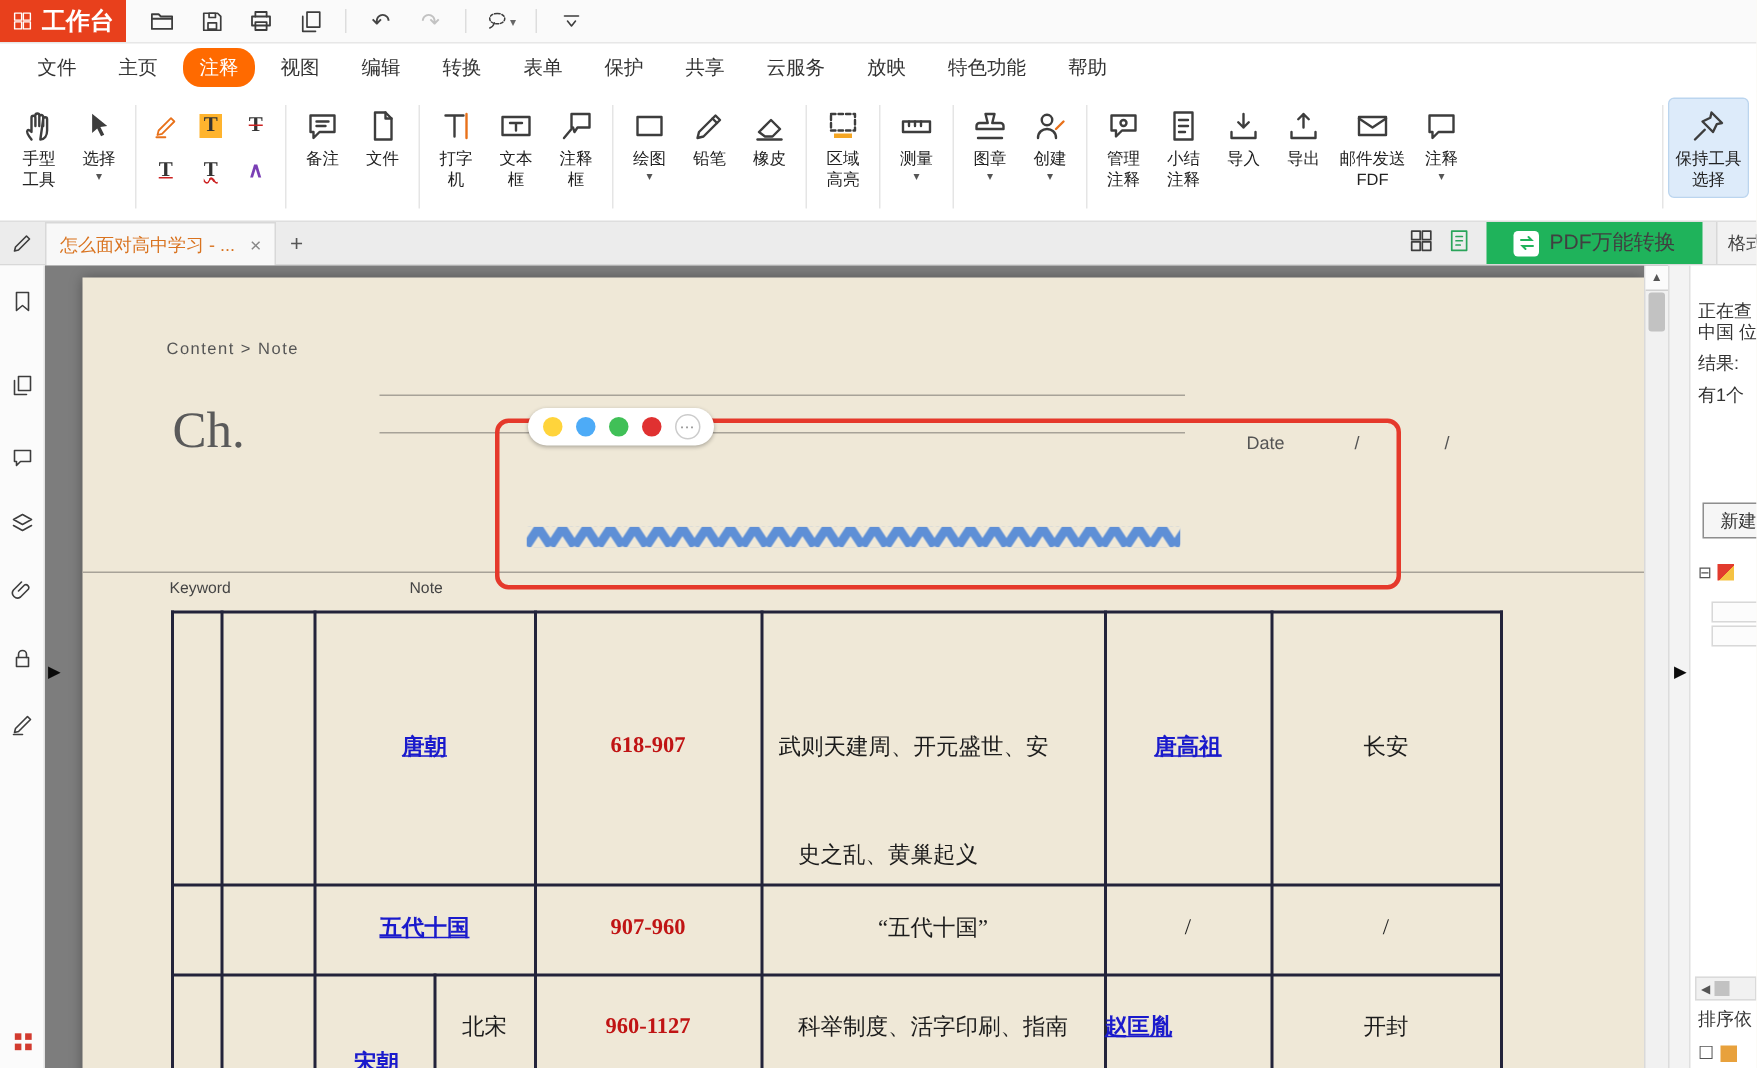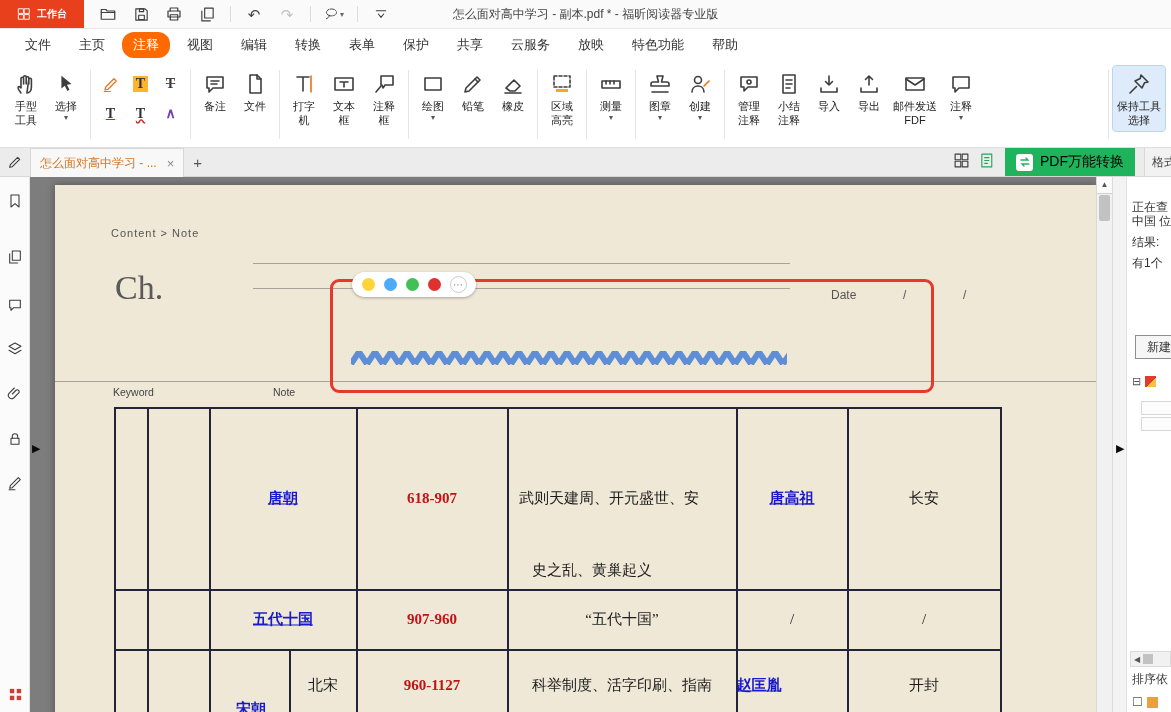--- a/index.html
+++ b/index.html
@@ -1,20 +1,20 @@
 <!DOCTYPE html>
 <html><head>
 <meta charset="utf-8">
 <style>
   html,body{margin:0;padding:0;width:1171px;height:712px;overflow:hidden;
     font-family:"Liberation Sans",sans-serif;font-size:12px;color:#333;background:#fff;}
   .ic{fill:none;stroke:#3d3d3d;stroke-width:1.6;stroke-linecap:round;stroke-linejoin:round;}
   
   .titlebar{height:28px;background:#FAFAFA;border-bottom:1px solid #E7E7E7;display:flex;align-items:center;position:relative;}
-  .ws-btn{width:84px;height:28px;background:#E8401C;color:#fff;display:flex;align-items:center;justify-content:center;gap:6px;font-weight:bold;font-size:10px;border:none;cursor:pointer;}
+  .ws-btn{width:84px;height:28px;background:#E8401C;color:#fff;display:flex;align-items:center;justify-content:center;gap:6px;font-weight:bold;font-size:16px;border:none;cursor:pointer;}
   .tb-icons{display:flex;align-items:center;gap:13px;margin-left:14px;}
   .tb-ib{width:20px;height:20px;display:flex;align-items:center;justify-content:center;}
   .tb-sep{width:1px;height:16px;background:#DDD;}
   .arrow-glyph{font-size:15px;line-height:1;color:#444;}
   .arrow-glyph.dim{color:#C2C2C2;}
   .tb-title{position:absolute;left:0;right:0;text-align:center;font-size:12px;color:#444;pointer-events:none;}
   .mini-dd{font-size:8px;color:#666;margin-left:1px;}
   
   .menubar{height:32px;background:#fff;display:flex;align-items:center;gap:6px;padding-left:14px;}
   .menu-item{padding:4px 11px;font-size:13px;color:#333;border-radius:12px;cursor:pointer;}
@@ -35,21 +35,21 @@
   .mk .un{text-decoration:underline;text-decoration-color:#C22;}
   .mk .sq{text-decoration:underline wavy #C22;}
   .mk .ca{color:#7A3FB5;font-weight:bold;}
   
   .tabbar{height:29px;background:#ECECEC;border-bottom:1px solid #D8D8D8;display:flex;align-items:center;box-sizing:border-box;}
   .tab-pen{width:30px;display:flex;justify-content:center;}
   .tab{height:28px;margin-top:1px;background:#F8F8F8;border:1px solid #D8D8D8;border-bottom:none;display:flex;align-items:center;gap:10px;padding:0 9px;font-size:12px;color:#D9731F;max-width:190px;cursor:pointer;}
   .tab-close{color:#888;font-size:13px;cursor:pointer;}
   .tab-add{margin-left:9px;font-size:15px;color:#555;cursor:pointer;}
   .tab-right{margin-left:auto;display:flex;align-items:center;gap:9px;height:100%;}
-  .convert-btn{height:100%;background:#1FB35B;color:#000000;display:flex;align-items:center;gap:7px;padding:0 11px;font-size:14px;border:none;cursor:pointer;}
+  .convert-btn{height:100%;background:#1FB35B;color:#404040;display:flex;align-items:center;gap:7px;padding:0 18px;font-size:14px;border:none;cursor:pointer;}
   .convert-ic{width:17px;height:17px;background:#fff;border-radius:3px;display:flex;align-items:center;justify-content:center;}
   .format-tab{height:100%;border-left:1px solid #D8D8D8;background:#F2F2F2;display:flex;align-items:center;padding-left:7px;width:19px;overflow:hidden;white-space:nowrap;color:#444;font-size:12px;}
   
   .main{display:flex;height:535px;}
   .left-rail{width:30px;background:#FBFBFB;border-right:1px solid #E3E3E3;position:relative;box-sizing:border-box;}
   .rail-ic{position:absolute;left:5px;width:20px;height:20px;display:flex;align-items:center;justify-content:center;cursor:pointer;}
   .doc-area{flex:1;background:#7D7D7D;position:relative;overflow:hidden;}
   .expand-arrow{position:absolute;font-size:11px;color:#0a0a0a;line-height:1;cursor:pointer;}
   
   .vscroll{position:absolute;right:0;top:0;bottom:0;width:16px;background:#F1F1F1;border-left:1px solid #D9D9D9;box-sizing:border-box;}
@@ -141,21 +141,20 @@
         <span class="mini-dd">▾</span>
       </span>
     <span class="tb-sep"></span>
     <span class="tb-ib">
         <svg class="ic" width="16" height="16" viewBox="0 0 24 24">
           <path d="M5 7h14"></path>
           <path d="M8 12l4 5 4-5"></path>
         </svg>
       </span>
   </div>
-  <div class="tb-title">怎么面对高中学习 - 副本.pdf * - 福昕阅读器专业版</div>
 </div>
 
 <div class="menubar">
   <span class="menu-item">文件</span>
   <span class="menu-item">主页</span>
   <span class="menu-item active">注释</span>
   <span class="menu-item">视图</span>
   <span class="menu-item">编辑</span>
   <span class="menu-item">转换</span>
   <span class="menu-item">表单</span>

